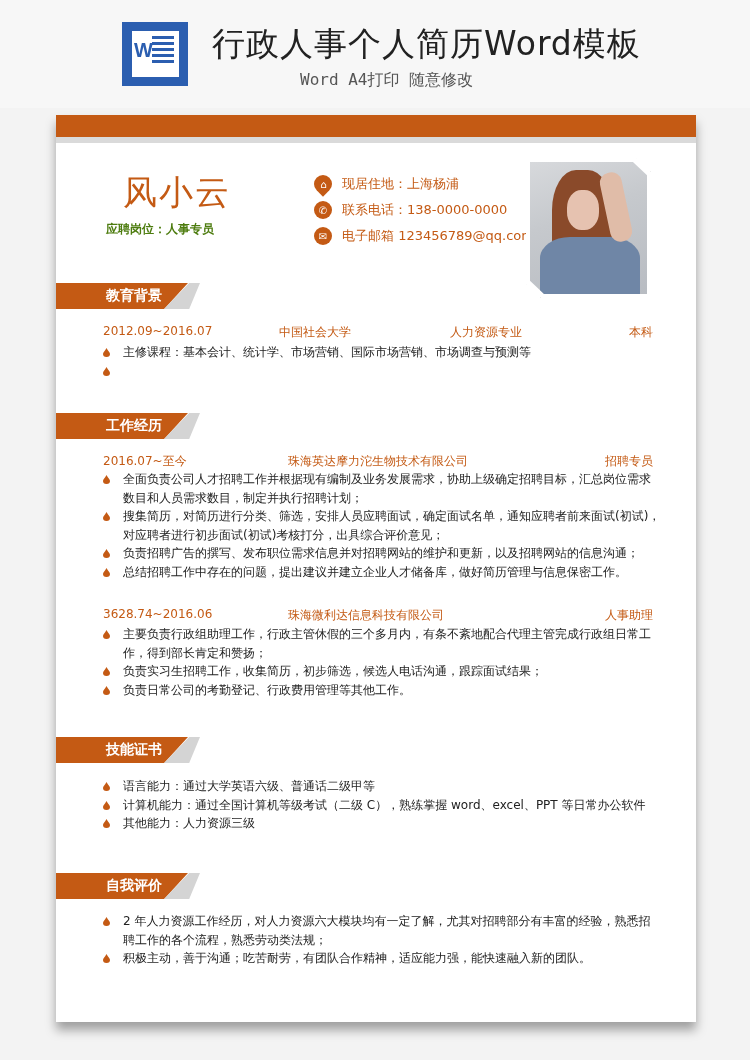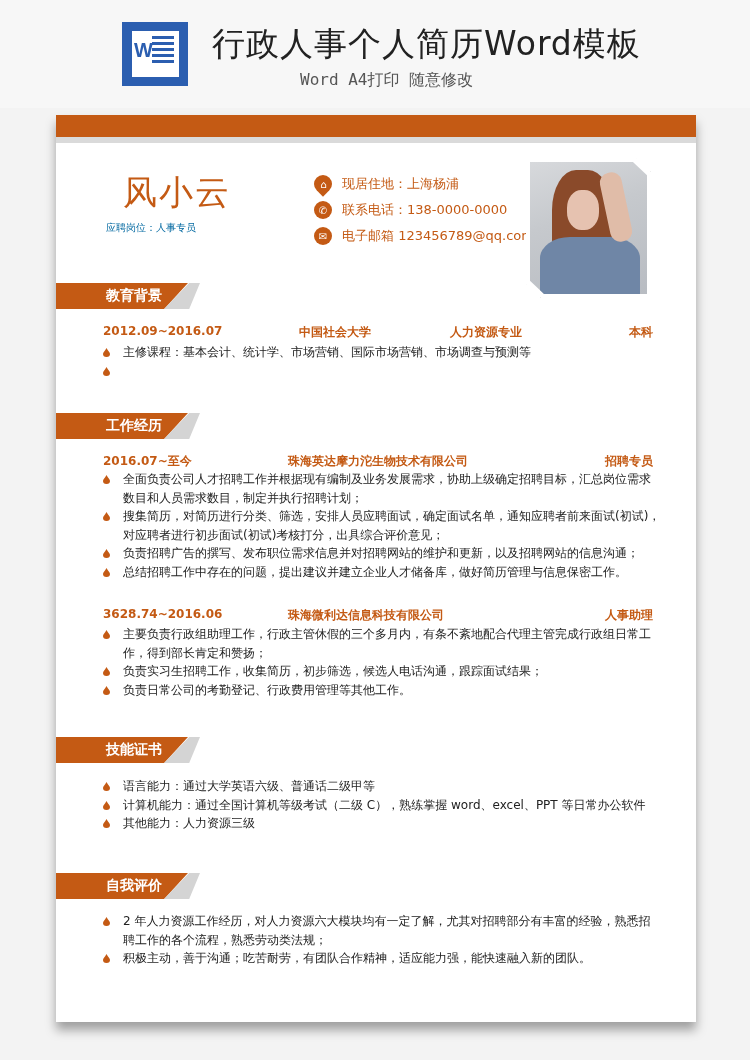--- a/index.html
+++ b/index.html
@@ -13,21 +13,21 @@
   .word-logo .lines i { display: block; height: 3px; background: #2b5eb0; margin-bottom: 3px; }
   .word-logo .w { position: absolute; left: 12px; top: 17px; font: bold 20px "Liberation Sans", sans-serif; color: #2b5eb0; }
   .banner-title { position: absolute; left: 212px; top: 22px; font-size: 33px; color: #222; letter-spacing: 1px; white-space: nowrap; }
   .banner-sub { position: absolute; left: 300px; top: 70px; font-size: 16px; color: #555; font-family: "DejaVu Sans Mono", "Liberation Mono", monospace; white-space: nowrap; }
 
   .paper { position: absolute; left: 56px; top: 115px; width: 640px; height: 907px; background: #fff; box-shadow: 0 8px 10px rgba(0,0,0,0.35); }
   .topbar { position: absolute; left: 0; top: 0; width: 640px; height: 22px; background: #c45a14; }
   .topbar-shadow { position: absolute; left: 0; top: 22px; width: 640px; height: 6px; background: #dadada; }
 
   .name { position: absolute; left: 50px; top: 55px; font-size: 34px; color: #c45a14; white-space: nowrap; letter-spacing: 2px; font-weight: 300; margin-left: 17px; }
-  .position { position: absolute; left: 50px; top: 106px; font-size: 10px; font-weight: normal; color: #0369a1; white-space: nowrap; }
+  .position { position: absolute; left: 50px; top: 106px; font-size: 12px; font-weight: bold; color: #4d7c0f; white-space: nowrap; }
 
   .contact { position: absolute; left: 258px; top: 56px; }
   .contact-row { display: flex; align-items: center; height: 26px; font-size: 13px; color: #c45a14; white-space: nowrap; }
   .contact-row .ic { width: 18px; height: 18px; border-radius: 50%; background: #c45a14; margin-right: 10px; position: relative; display: flex; align-items: center; justify-content: center; color: #fff; font-size: 10px; }
   .ic.pin { border-radius: 50% 50% 50% 0; transform: rotate(-45deg); }
   .ic.pin span { transform: rotate(45deg); font-size: 10px; }
 
   .photo-wrap { position: absolute; left: 470px; top: 43px; width: 125px; height: 140px; box-shadow: 2px 3px 4px rgba(0,0,0,0.3); background: #fff;
     clip-path: polygon(0 0, 88% 0, 100% 10%, 100% 100%, 12% 100%, 0 90%); }
   .photo { position: absolute; left: 4px; top: 4px; right: 4px; bottom: 4px;
@@ -36,21 +36,21 @@
   .photo .hair { position: absolute; left: 22px; top: 8px; width: 60px; height: 100px; background: #8a4a2a; border-radius: 40% 40% 30% 30%; }
   .photo .face { position: absolute; left: 37px; top: 28px; width: 32px; height: 40px; background: #e6c2b0; border-radius: 45%; }
   .photo .shirt { position: absolute; left: 10px; top: 75px; width: 100px; height: 70px; background: #6f86a6; border-radius: 30% 30% 0 0; }
   .photo .arm { position: absolute; left: 75px; top: 10px; width: 22px; height: 70px; background: #e0bca8; border-radius: 10px; transform: rotate(-12deg); }
 
   .sec-head { position: absolute; left: 0; height: 26px; width: 145px; }
   .sec-head .bg { position: absolute; left: 0; top: 0; width: 132px; height: 26px; background: #c45a14; clip-path: polygon(0 0, 100% 0, 82% 100%, 0 100%); }
   .sec-head .fold { position: absolute; left: 108px; top: 0; width: 36px; height: 26px; background: #d4d4d4; clip-path: polygon(70% 0, 100% 0, 70% 100%, 0 100%); }
   .sec-head .label { position: absolute; left: 50px; top: 4px; font-size: 14px; color: #fff; font-weight: bold; white-space: nowrap; }
 
-  .meta { position: absolute; left: 47px; width: 550px; font-size: 12px; font-weight: bold; color: #c45a14; height: 18px; white-space: nowrap; }
+  .meta { position: absolute; left: 47px; width: 550px; font-size: 12px; font-weight: normal; color: #c45a14; height: 18px; white-space: nowrap; }
   .meta span { position: absolute; top: 0; }
 
   .bullets { position: absolute; left: 45px; width: 560px; list-style: none; }
   .bullets li { position: relative; padding-left: 22px; font-size: 12px; line-height: 18.5px; color: #222; }
   .bullets li .drop { position: absolute; left: 2px; top: 5px; width: 7px; height: 9px; }
 </style>
 </head>
 <body>
 
 <div class="banner">
@@ -102,21 +102,21 @@
     </div>
   </div>
 
   <div class="sec-head" style="top:168px">
     <div class="bg"></div>
       <div class="fold"></div>
     <span class="label">教育背景</span>
   </div>
   <div class="meta" style="top:209px">
     <span style="left:0">2012.09~2016.07</span>
-    <span style="left:196px">中国社会大学</span>
+    <span style="left:176px">中国社会大学</span>
     <span style="left:347px">人力资源专业</span>
     <span style="right:0">本科</span>
   </div>
   <ul class="bullets" style="top:228px">
     <li><svg class="drop" viewBox="0 0 7 9">
           <path d="M3.5 0 C5 3 7 4.5 7 6 A3.5 3 0 0 1 0 6 C0 4.5 2 3 3.5 0Z" fill="#c45a14"></path>
         </svg><span>主修课程：基本会计、统计学、市场营销、国际市场营销、市场调查与预测等</span></li>
     <li><svg class="drop" viewBox="0 0 7 9">
           <path d="M3.5 0 C5 3 7 4.5 7 6 A3.5 3 0 0 1 0 6 C0 4.5 2 3 3.5 0Z" fill="#c45a14"></path>
         </svg></li>

